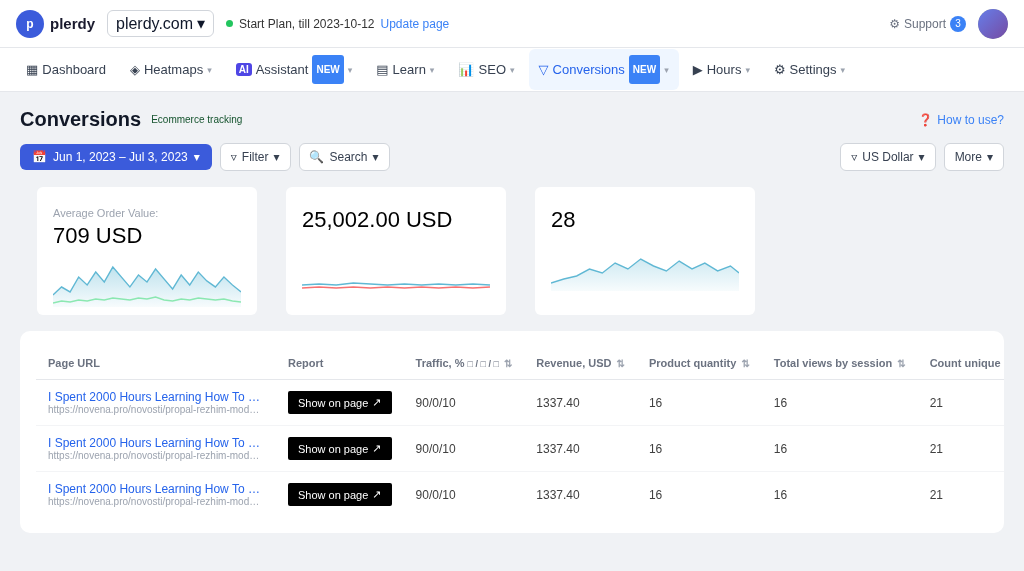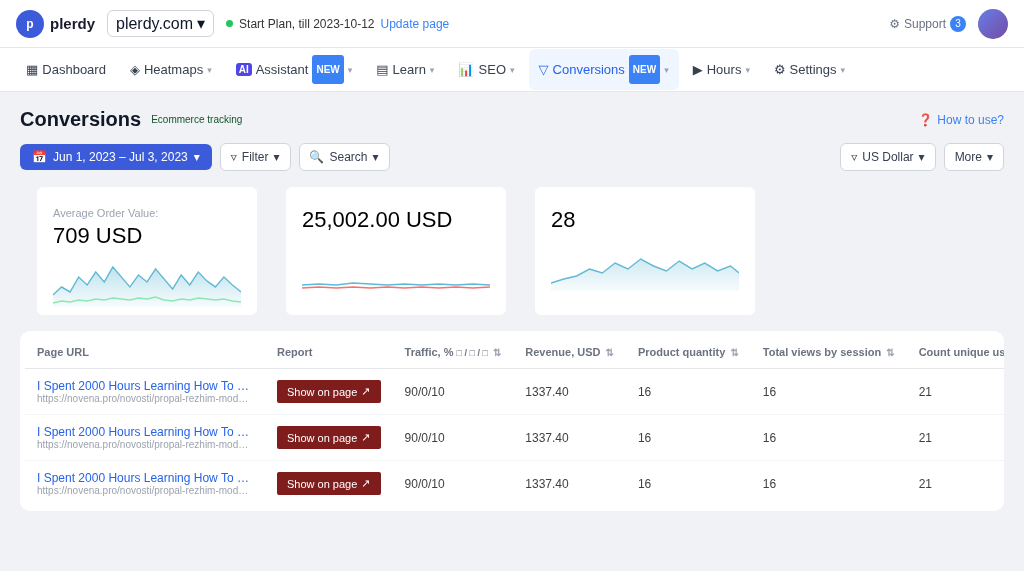--- a/index.html
+++ b/index.html
@@ -44,31 +44,31 @@
     .metric-cards { display: grid; grid-template-columns: repeat(4, 1fr); gap: 12px; margin-bottom: 16px; }
     .metric-card { background: #fff; border-radius: 6px; padding: 20px 16px 8px; overflow: hidden; margin-left: 17px; }
     .metric-label { font-size: 11px; color: #9ca3af; margin-bottom: 4px; }
     .metric-value { font-size: 22px; font-weight: 400; color: #000000; margin-bottom: 8px; }
     .chart-area { height: 50px; position: relative; overflow: hidden; }
 
     
     svg.sparkline { width: 100%; height: 50px; }
 
     
-    .table-container { background: #fff; border-radius: 10px; padding: 5px; overflow: hidden; }
+    .table-container { background: #fff; border-radius: 10px; padding: 16px; overflow: hidden; }
     table { width: 100%; border-collapse: collapse; }
     thead th { padding: 10px 12px; text-align: left; font-size: 11px; color: #6b7280; font-weight: 600; border-bottom: 1px solid #e5e7eb; white-space: nowrap; }
     thead th .sort-icon { color: #9ca3af; font-size: 10px; margin-left: 2px; }
     tbody tr { border-bottom: 1px solid #f3f4f6; }
     tbody tr:last-child { border-bottom: none; }
     tbody td { padding: 10px 12px; font-size: 12px; vertical-align: middle; }
     .page-url-cell { max-width: 240px; }
     .page-url-link { color: #2563eb; font-size: 12px; font-weight: 500; cursor: pointer; white-space: nowrap; overflow: hidden; text-overflow: ellipsis; display: block; max-width: 230px; }
     .page-url-sub { color: #9ca3af; font-size: 10px; white-space: nowrap; overflow: hidden; text-overflow: ellipsis; max-width: 230px; }
-    .show-on-page-btn { display: inline-flex; align-items: center; gap: 4px; background: #7f1d1d; color: white; border: none; border-radius: 2px; padding: 5px 10px; font-size: 11px; cursor: pointer; white-space: nowrap; }
+    .show-on-page-btn { display: inline-flex; align-items: center; gap: 4px; background: #000000; color: white; border: none; border-radius: 2px; padding: 5px 10px; font-size: 11px; cursor: pointer; white-space: nowrap; }
     .numeric { color: #404040; }
   </style>
 </head>
 <body>
 
 <div class="header">
   <div class="logo">
     <div class="logo-circle">p</div>
     <span>plerdy</span>
   </div>

